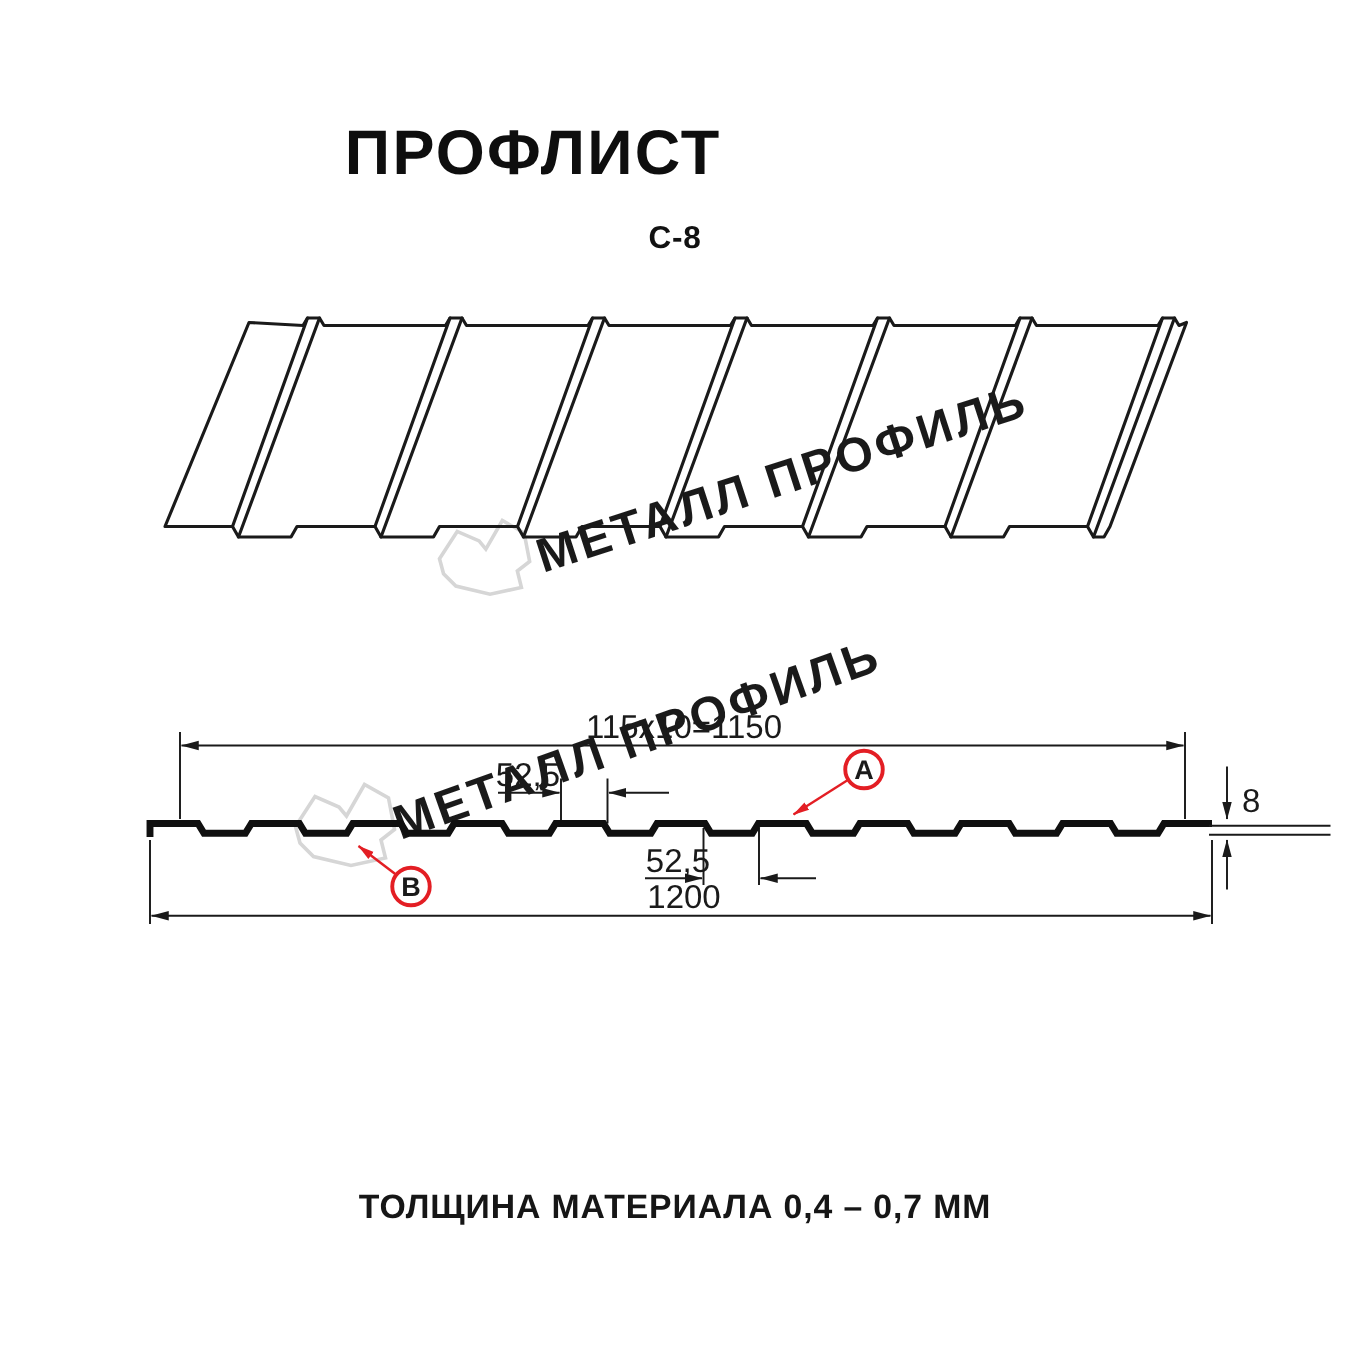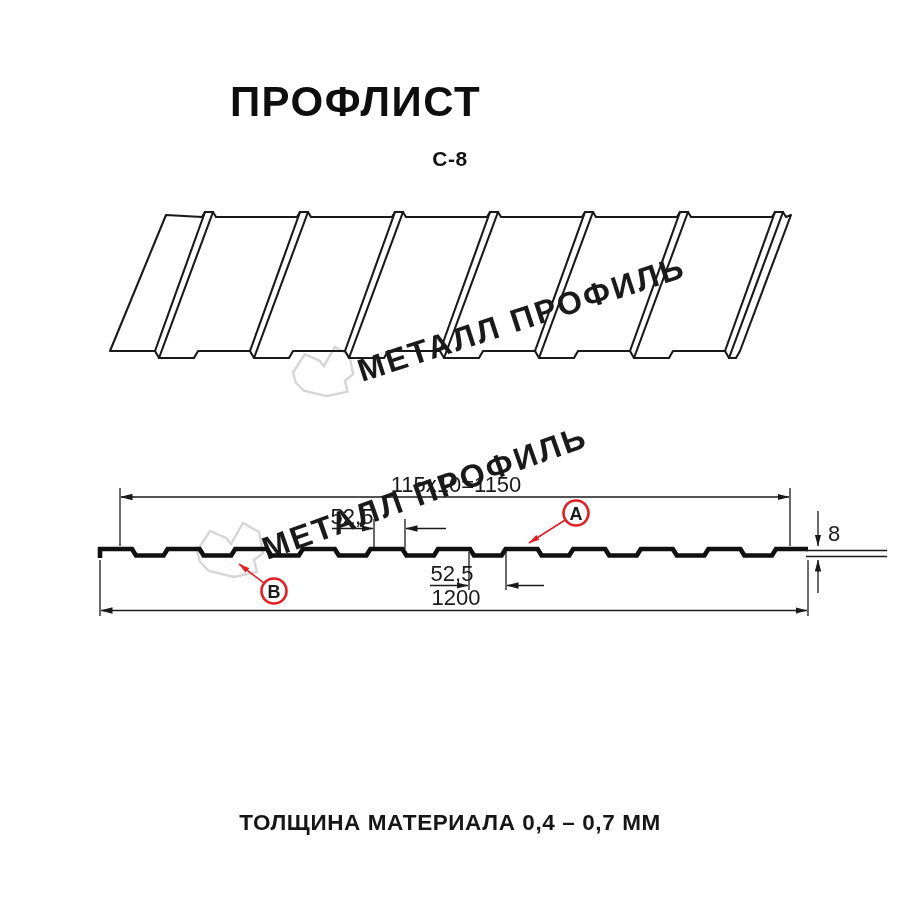--- a/index.html
+++ b/index.html
@@ -10,21 +10,21 @@
   .page-title{
     position:absolute;left:0;top:78px;width:711px;text-align:center;
     font-size:42px;font-weight:800;letter-spacing:1.5px;color:#0e0e0e;
   }
   .page-subtitle{
     position:absolute;left:0;top:127px;width:900px;text-align:center;
     font-size:21px;font-weight:600;letter-spacing:0.5px;color:#111;margin-top:20px;
   }
   .caption{
     position:absolute;left:0;top:792px;width:900px;text-align:center;
-    font-size:22.5px;font-weight:600;letter-spacing:0.6px;color:#161616;margin-top:18px;
+    font-size:22.5px;font-weight:600;letter-spacing:0.6px;color:#161616;
   }
   svg.stage{position:absolute;left:0;top:0;}
   svg text{font-family:"Liberation Sans", sans-serif;fill:#1a1a1a;}
   .dim-text{font-size:22px;}
   .callout-letter{font-size:18px;font-weight:bold;}
   .wm-text{font-size:32px;font-weight:bold;letter-spacing:2.5px;}
   .thin{stroke:#1a1a1a;stroke-width:1.3;fill:none;}
   .persp{stroke:#1a1a1a;stroke-width:2.1;fill:none;stroke-linejoin:round;stroke-linecap:round;}
   .profile-thick{stroke:#101010;stroke-width:4.6;fill:none;stroke-linejoin:miter;stroke-linecap:butt;}
   .wm-shape{fill:none;stroke-width:2.4;}

